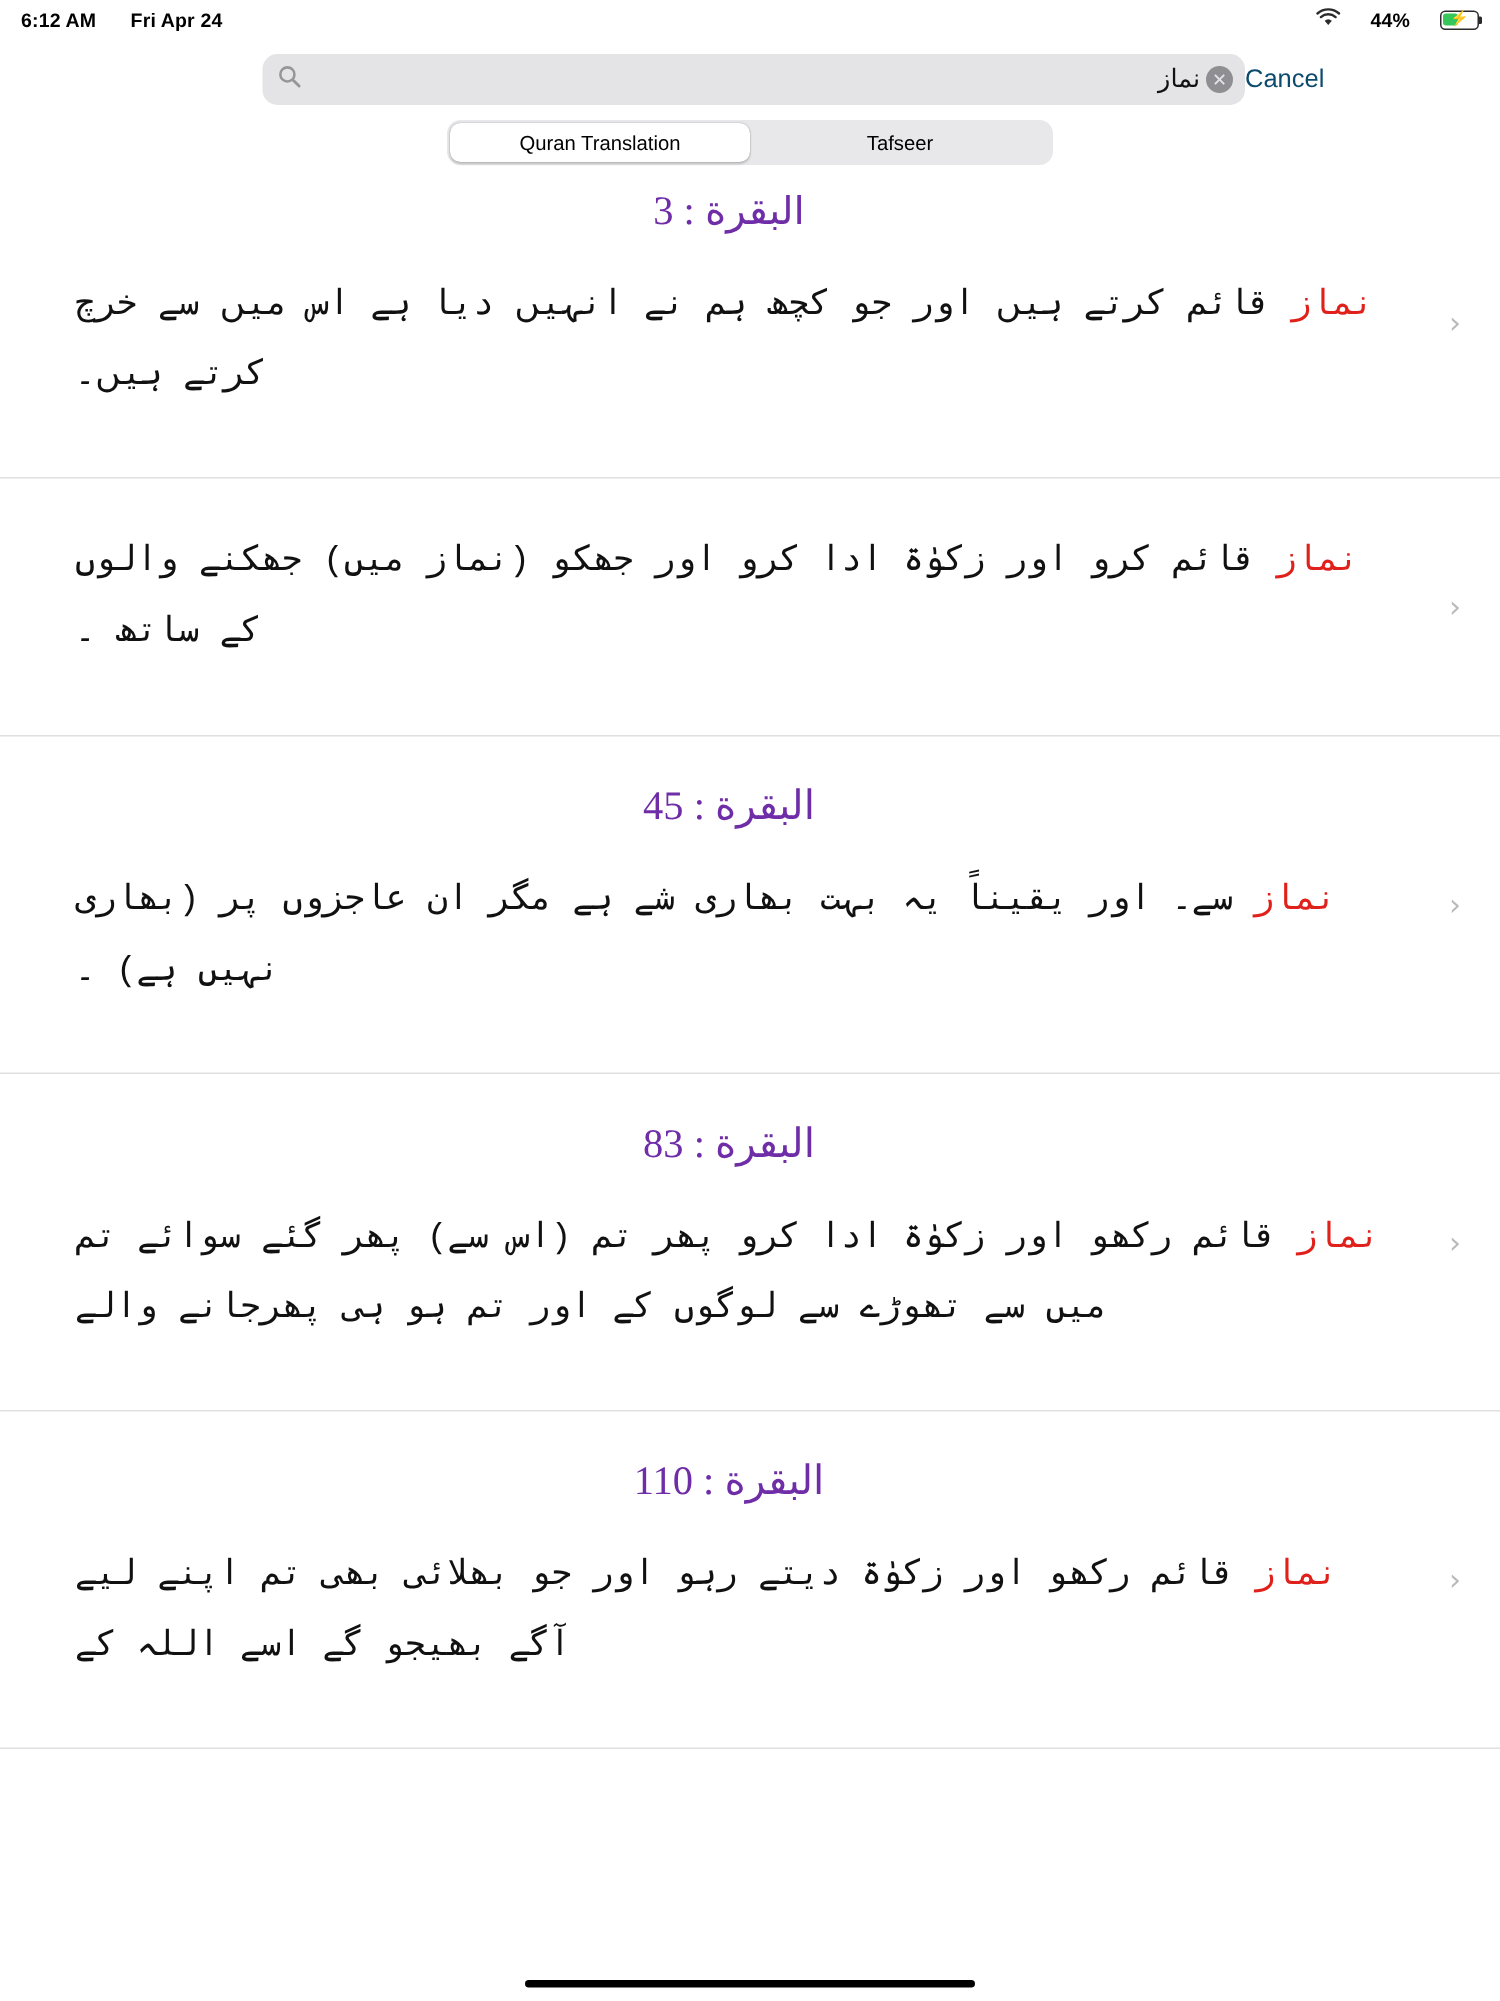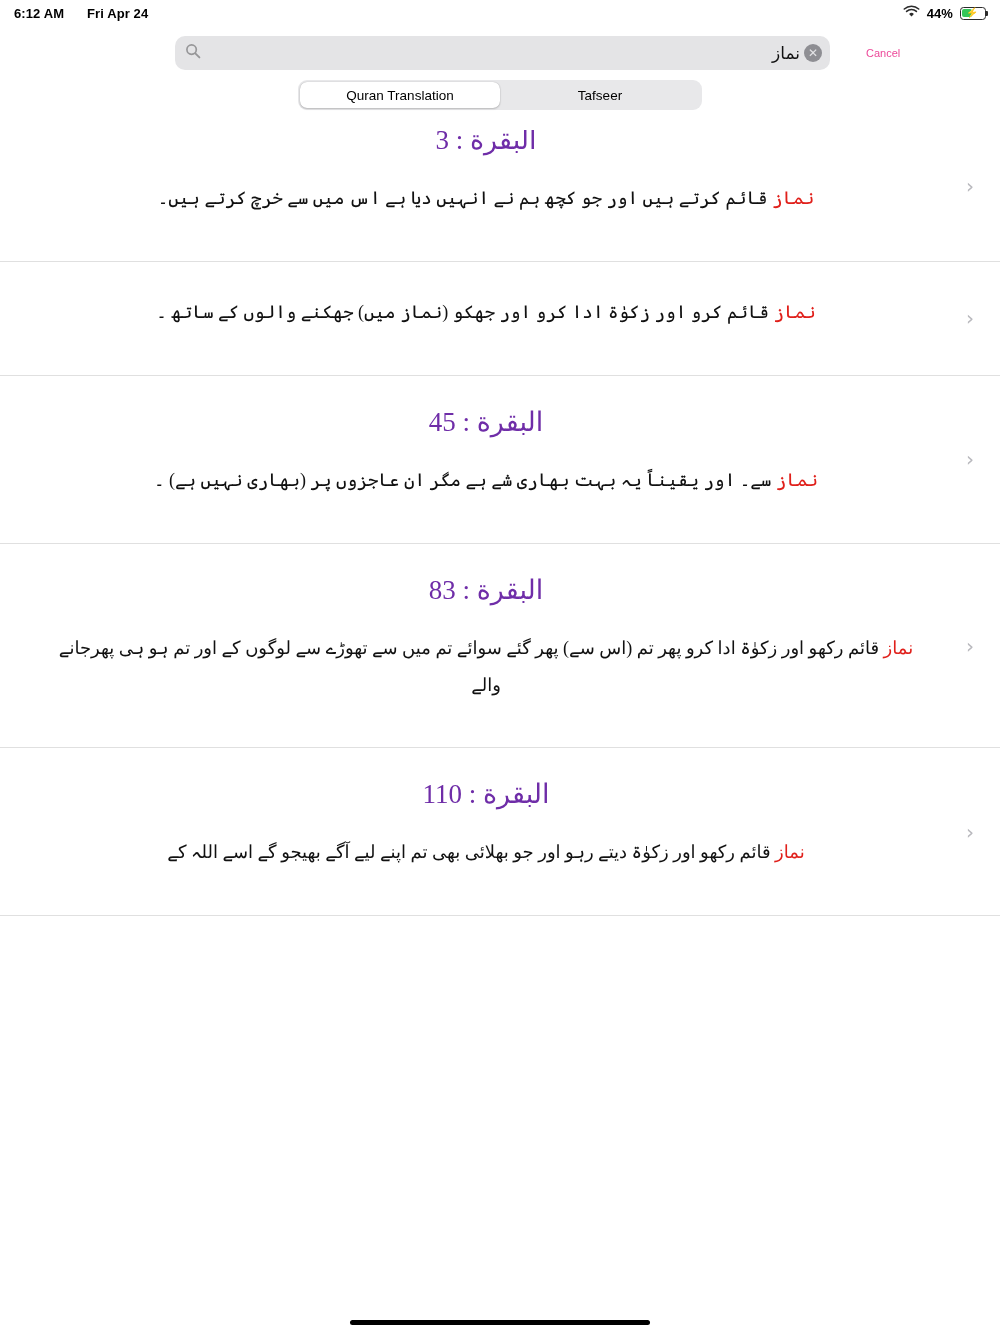--- a/index.html
+++ b/index.html
@@ -19,21 +19,21 @@
     font-size: 13px;
     color: #000;
     letter-spacing: 0.1px;
   }
   .statusbar .time { font-weight: 600; font-size: 13px; margin-right: 23px; }
   .statusbar .date { font-weight: 600; font-size: 13px; }
   .statusbar .right {
     margin-left: auto;
     display: flex;
     align-items: center;
-    gap: 7px;
+    gap: 20px;
   }
   .wifi-icon { display: block; }
   .battery-pct { font-weight: 600; font-size: 13px; }
   .battery {
     width: 26px; height: 13px;
     border: 1.4px solid #2b2b2b;
     border-radius: 3.5px;
     position: relative;
     display: flex;
     align-items: center;
@@ -99,23 +99,22 @@
     border-radius: 50%;
     background: #8e8e93;
     color: #e4e4e6;
     font-size: 12px;
     line-height: 18px;
     text-align: center;
     font-family: "DejaVu Sans", sans-serif;
     cursor: pointer;
   }
   .cancel-btn {
-    margin-left: 36px;
-    color: #ec4899;
-    font-size: 11px;
+    color: #0c4a6e;
+    font-size: 17px;
     cursor: pointer;
     white-space: nowrap;
   }
 
   
   .segwrap {
     display: flex;
     justify-content: center;
     padding-bottom: 10px;
   }
@@ -160,23 +159,23 @@
     text-align: center;
     color: #6f2da8;
     font-size: 27px;
     font-family: Liberation Serif, serif;
     direction: rtl;
     padding: 12px 0 10px;
     letter-spacing: .5px;
   }
   .row .text {
     direction: rtl;
-    text-align: center;
-    font-family: Liberation Serif, serif;
-    font-size: 18px;
+    text-align: left;
+    font-family: Liberation Mono, monospace;
+    font-size: 23px;
     line-height: 2.05;
     color: #111;
     padding: 14px 20px 18px;
   }
   .row .text .hl { color: #e0201b; }
   .chev {
     position: absolute;
     right: 26px;
     top: 50%;
     transform: translateY(-50%);

